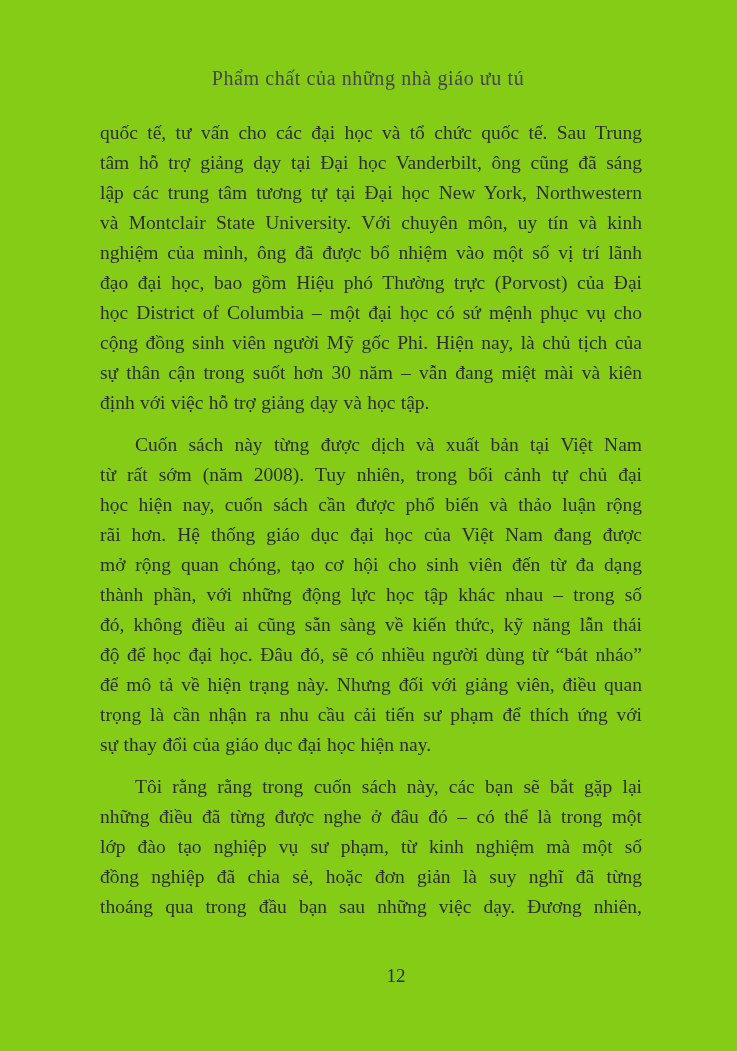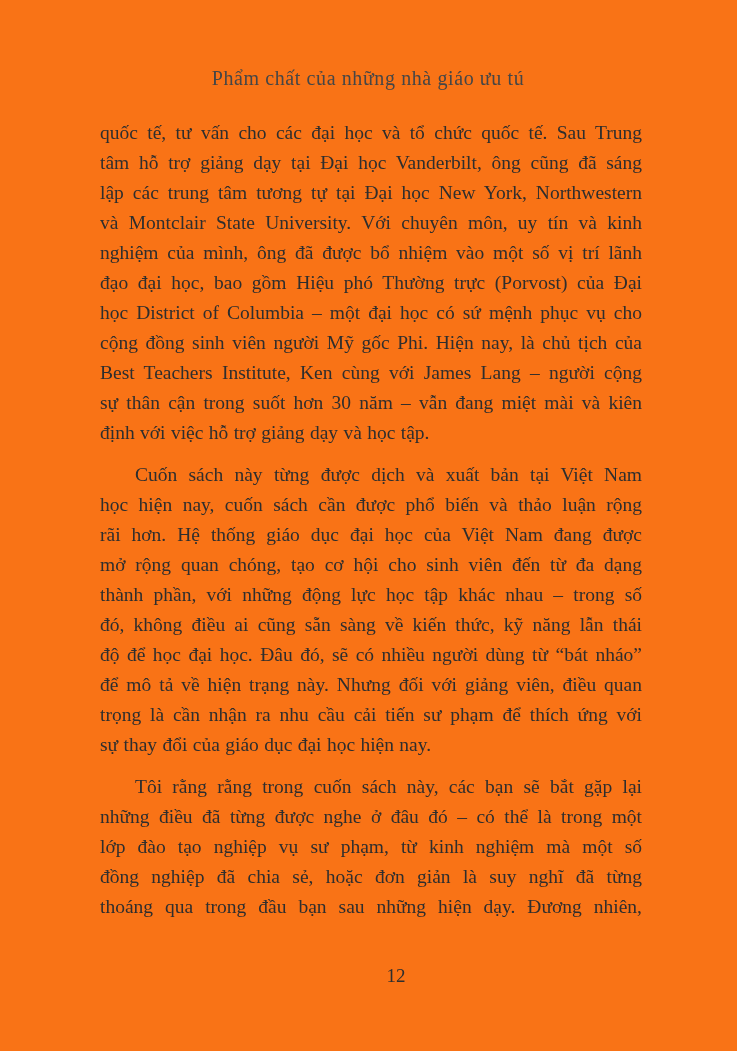--- a/index.html
+++ b/index.html
@@ -4,21 +4,21 @@
 <style>
   html, body {
     margin: 0;
     padding: 0;
     background: #ffffff;
   }
   .page {
     position: relative;
     width: 737px;
     height: 1051px;
-    background: #f97316;
+    background: #84cc16;
     font-family: "Liberation Serif", "DejaVu Serif", serif;
     color: #2e2e2e;
     overflow: hidden;
   }
   .running-head {
     position: absolute;
     top: 64px;
     left: 97px;
     width: 542px;
     text-align: center;
@@ -73,43 +73,43 @@
 
     <div class="para">
       <div class="line">quốc tế, tư vấn cho các đại học và tổ chức quốc tế. Sau Trung</div>
       <div class="line">tâm hỗ trợ giảng dạy tại Đại học Vanderbilt, ông cũng đã sáng</div>
       <div class="line">lập các trung tâm tương tự tại Đại học New York, Northwestern</div>
       <div class="line">và Montclair State University. Với chuyên môn, uy tín và kinh</div>
       <div class="line">nghiệm của mình, ông đã được bổ nhiệm vào một số vị trí lãnh</div>
       <div class="line">đạo đại học, bao gồm Hiệu phó Thường trực (Porvost) của Đại</div>
       <div class="line">học District of Columbia – một đại học có sứ mệnh phục vụ cho</div>
       <div class="line">cộng đồng sinh viên người Mỹ gốc Phi. Hiện nay, là chủ tịch của</div>
-      <div class="line">Best Teachers Institute, Ken cùng với James Lang – người cộng</div>
       <div class="line">sự thân cận trong suốt hơn 30 năm – vẫn đang miệt mài và kiên</div>
       <div class="line last">định với việc hỗ trợ giảng dạy và học tập.</div>
     </div>
 
     <div class="para indented">
       <div class="line">Cuốn sách này từng được dịch và xuất bản tại Việt Nam</div>
+      <div class="line">từ rất sớm (năm 2008). Tuy nhiên, trong bối cảnh tự chủ đại</div>
       <div class="line">học hiện nay, cuốn sách cần được phổ biến và thảo luận rộng</div>
       <div class="line">rãi hơn. Hệ thống giáo dục đại học của Việt Nam đang được</div>
       <div class="line">mở rộng quan chóng, tạo cơ hội cho sinh viên đến từ đa dạng</div>
       <div class="line">thành phần, với những động lực học tập khác nhau – trong số</div>
       <div class="line">đó, không điều ai cũng sẵn sàng về kiến thức, kỹ năng lẫn thái</div>
       <div class="line">độ để học đại học. Đâu đó, sẽ có nhiều người dùng từ “bát nháo”</div>
       <div class="line">để mô tả về hiện trạng này. Nhưng đối với giảng viên, điều quan</div>
       <div class="line">trọng là cần nhận ra nhu cầu cải tiến sư phạm để thích ứng với</div>
       <div class="line last">sự thay đổi của giáo dục đại học hiện nay.</div>
     </div>
 
     <div class="para indented">
       <div class="line">Tôi rằng rằng trong cuốn sách này, các bạn sẽ bắt gặp lại</div>
       <div class="line">những điều đã từng được nghe ở đâu đó – có thể là trong một</div>
       <div class="line">lớp đào tạo nghiệp vụ sư phạm, từ kinh nghiệm mà một số</div>
       <div class="line">đồng nghiệp đã chia sẻ, hoặc đơn giản là suy nghĩ đã từng</div>
-      <div class="line">thoáng qua trong đầu bạn sau những hiện dạy. Đương nhiên,</div>
+      <div class="line">thoáng qua trong đầu bạn sau những việc dạy. Đương nhiên,</div>
     </div>
 
   </div>
 
   <div class="folio">12</div>
 
 </div>
 
 </body></html>

